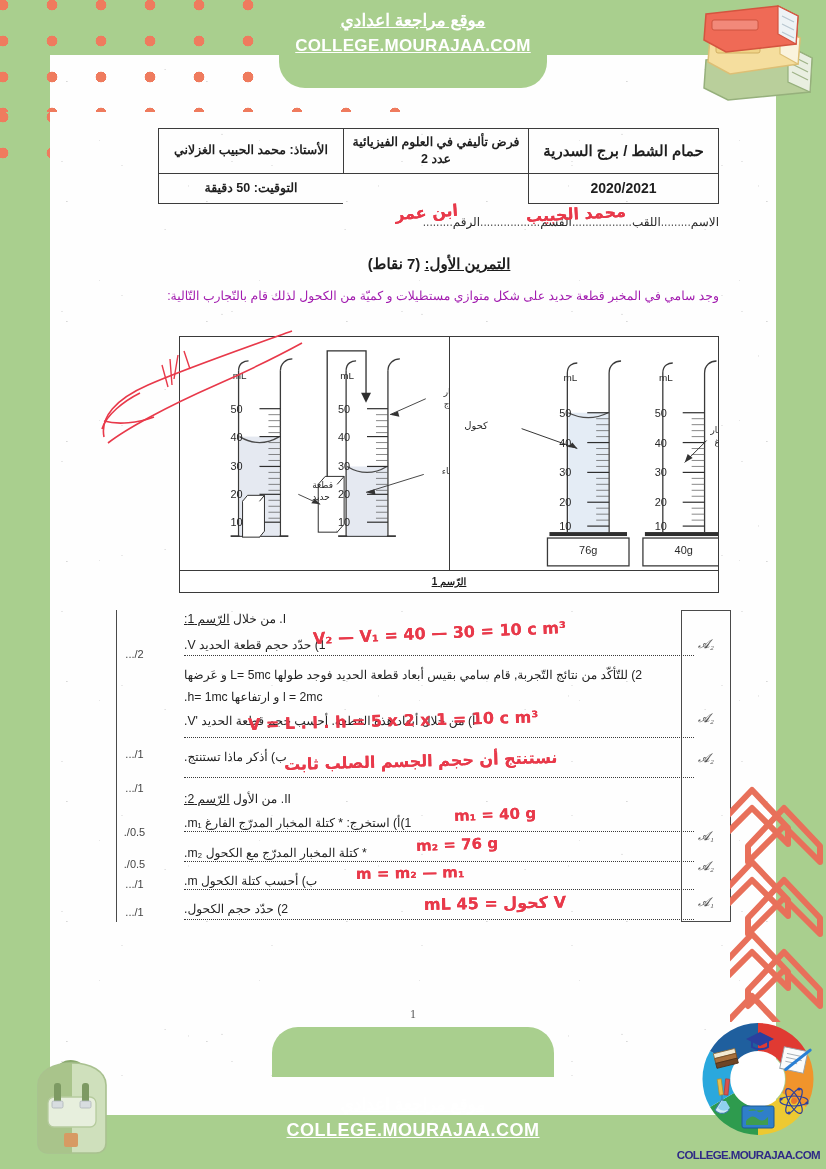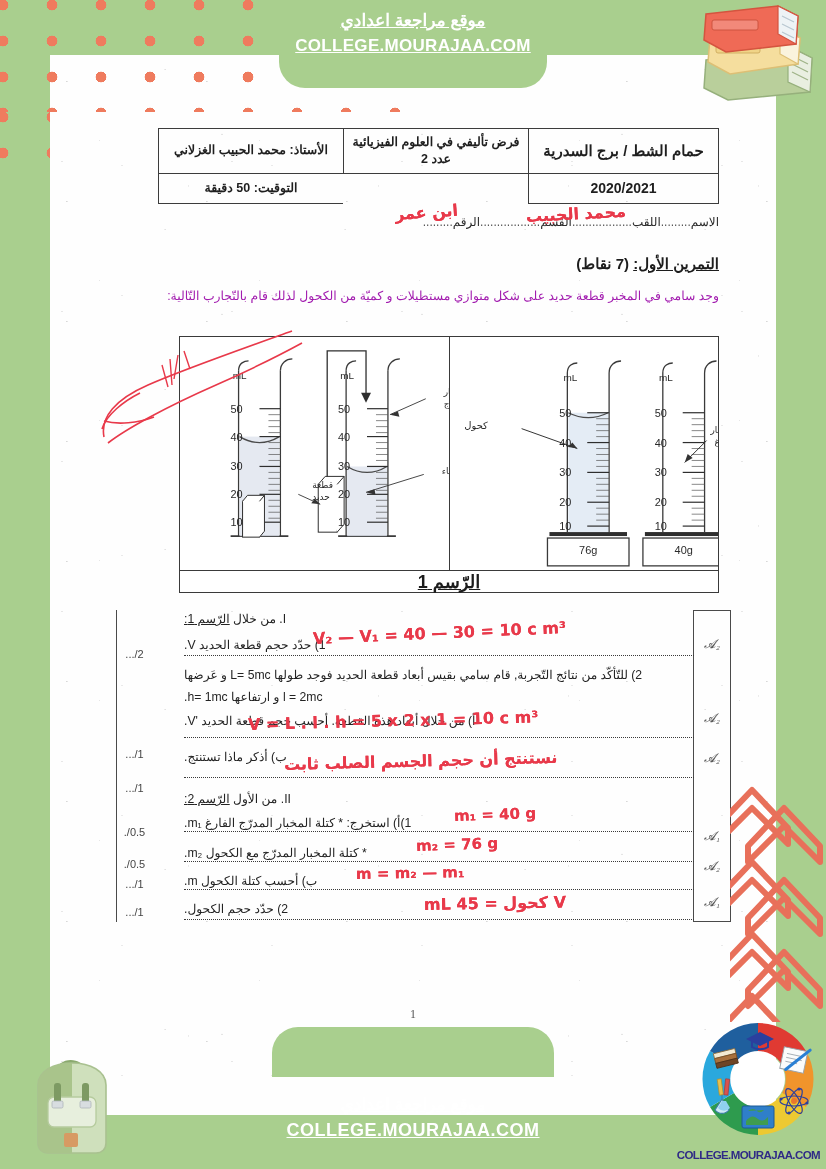--- a/index.html
+++ b/index.html
@@ -129,21 +129,21 @@
   
   .ident {
     position: absolute; right: 57px; top: 160px; width: 560px;
     font-size: 12px; color:#2b2b2b; direction: rtl; white-space: nowrap;
   }
   .ident .dots { letter-spacing: 1px; color:#555; }
 
   
   .ex-title {
     position: absolute; right: 57px; top: 200px; width: 560px;
-    text-align: right; font-size: 15px; font-weight: bold; color:#1d1d1d;
+    text-align: center; font-size: 15px; font-weight: bold; color:#1d1d1d;
     direction: rtl;
   }
   .ex-title u { text-decoration: underline; }
   .ex-body {
     position: absolute; right: 57px; top: 230px; width: 560px;
     font-size: 12.4px; line-height: 1.85; color:#a21caf; text-align: justify;
     direction: rtl;
   }
 
   
@@ -152,30 +152,30 @@
     width: 540px; height: 257px;
     border: 1.6px solid #3a3a3a; background:#fff;
     display: flex; flex-direction: column;
   }
   .fig-row { display:flex; flex:1; min-height:0; }
   .fig-cell { flex:1; position: relative; }
   .fig-cell.left { border-left: 1.6px solid #3a3a3a; }
   .fig-caption-row { display:flex; border-top:1.6px solid #3a3a3a; height: 22px; }
   .fig-caption {
     flex:1; display:flex; align-items:center; justify-content:center;
-    font-size: 18px; font-weight: bold; text-decoration: underline; color:#1c1c1c;
+    font-size: 10px; font-weight: bold; text-decoration: underline; color:#1c1c1c;
   }
   .fig-caption.left { border-left:1.6px solid #3a3a3a; }
 
   
   .ans-area { position: absolute; right: 40px; top: 552px; width: 600px; }
 
   .col-marks {
     position:absolute; right: 5px; top: 3px;
-    width: 38px; border: 1.3px solid #4a4a4a; background: transparent;
+    width: 50px; border: 1.3px solid #4a4a4a; background: transparent;
     height: 312px;
   }
   .mark {
     position:absolute; right:0; left:0; text-align:center;
     font-family: "Liberation Serif", serif; font-style: italic;
     font-size: 12px; color:#555;
   }
   .col-points {
     position:absolute; left: -20px; top: 3px;
     width: 36px; border-left: 1.3px solid #4a4a4a; height: 312px;

